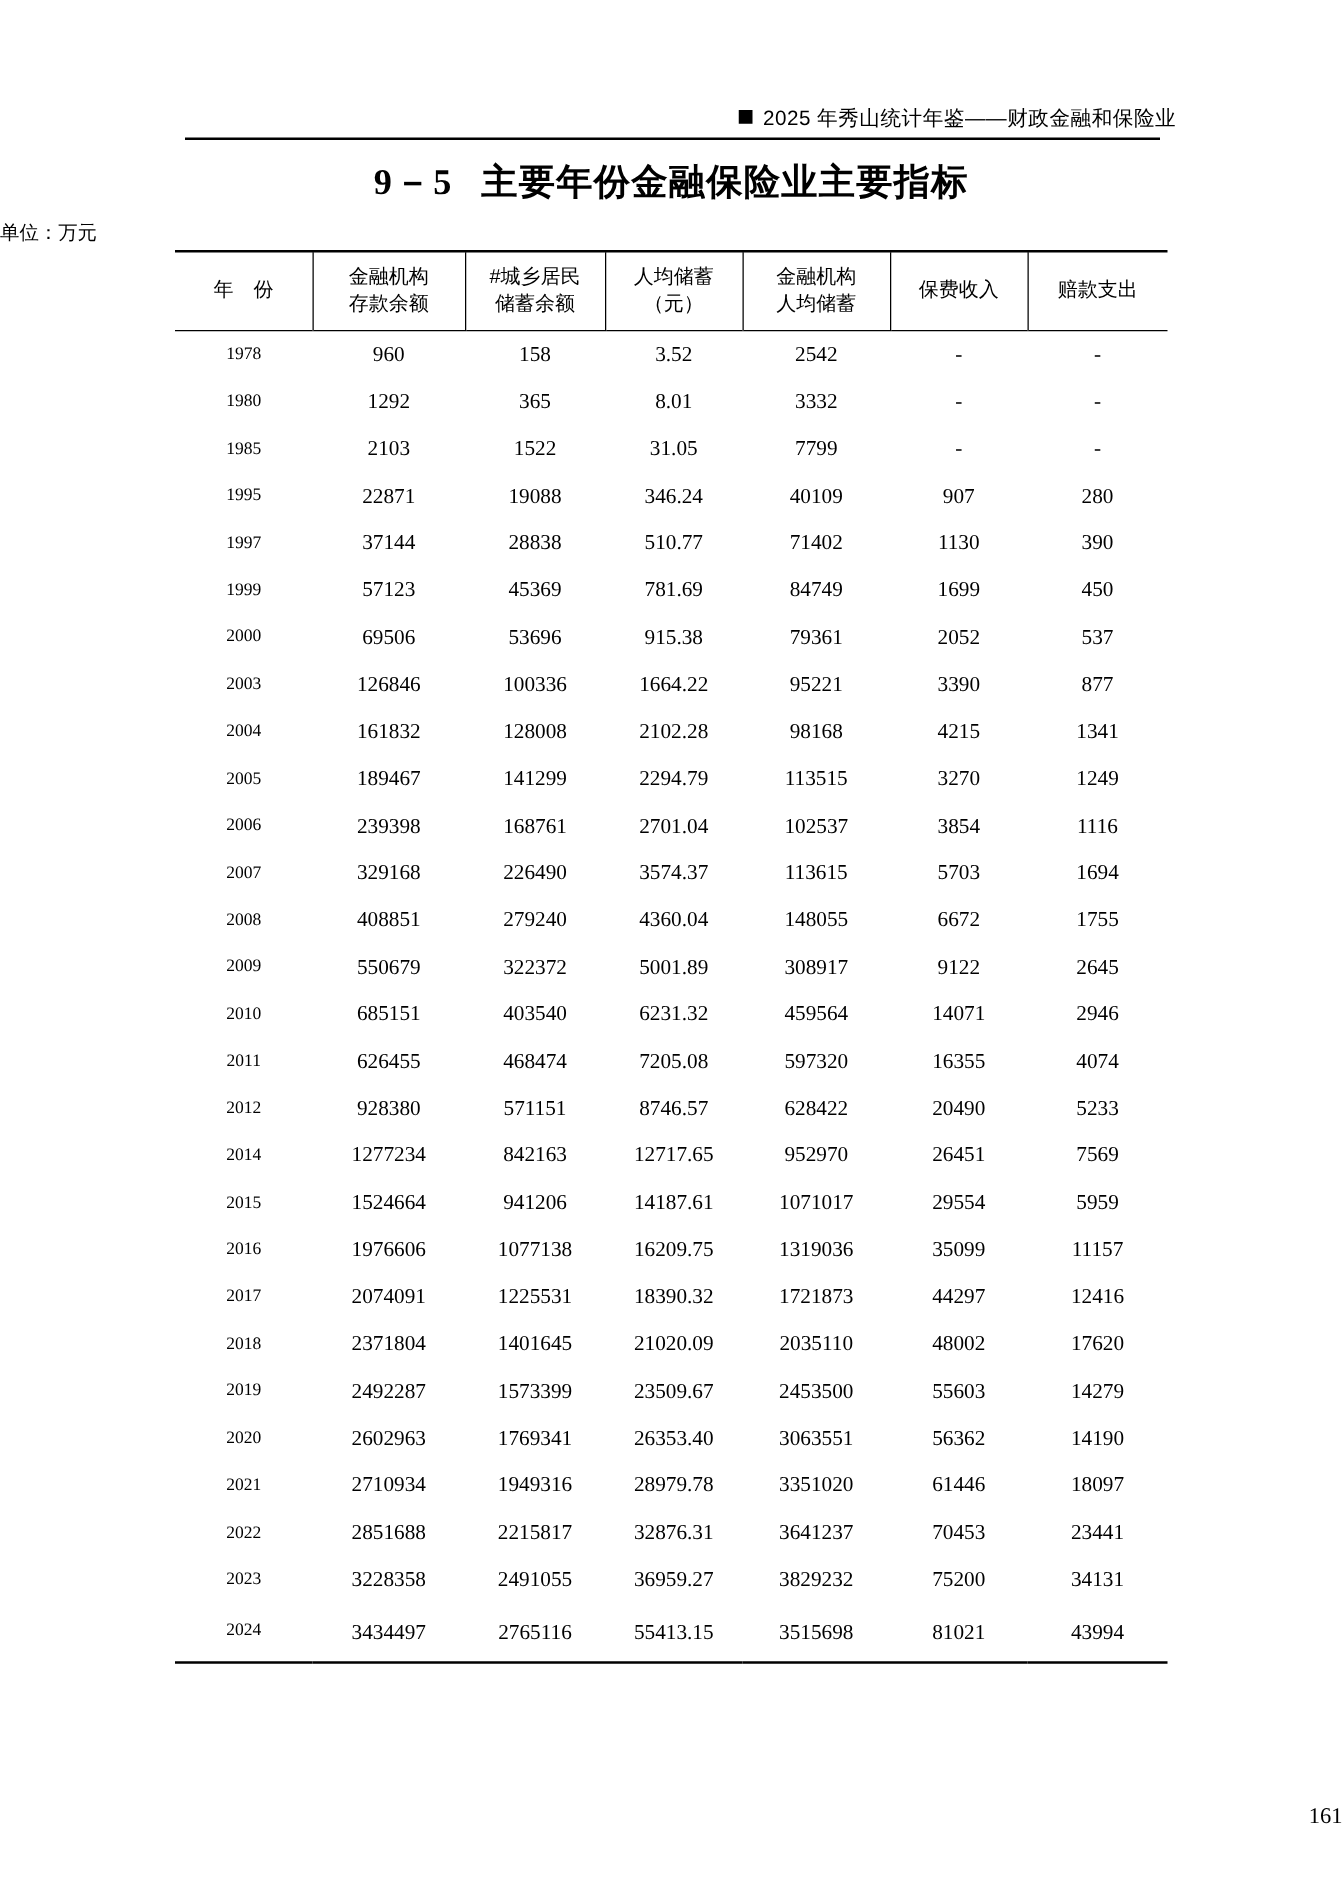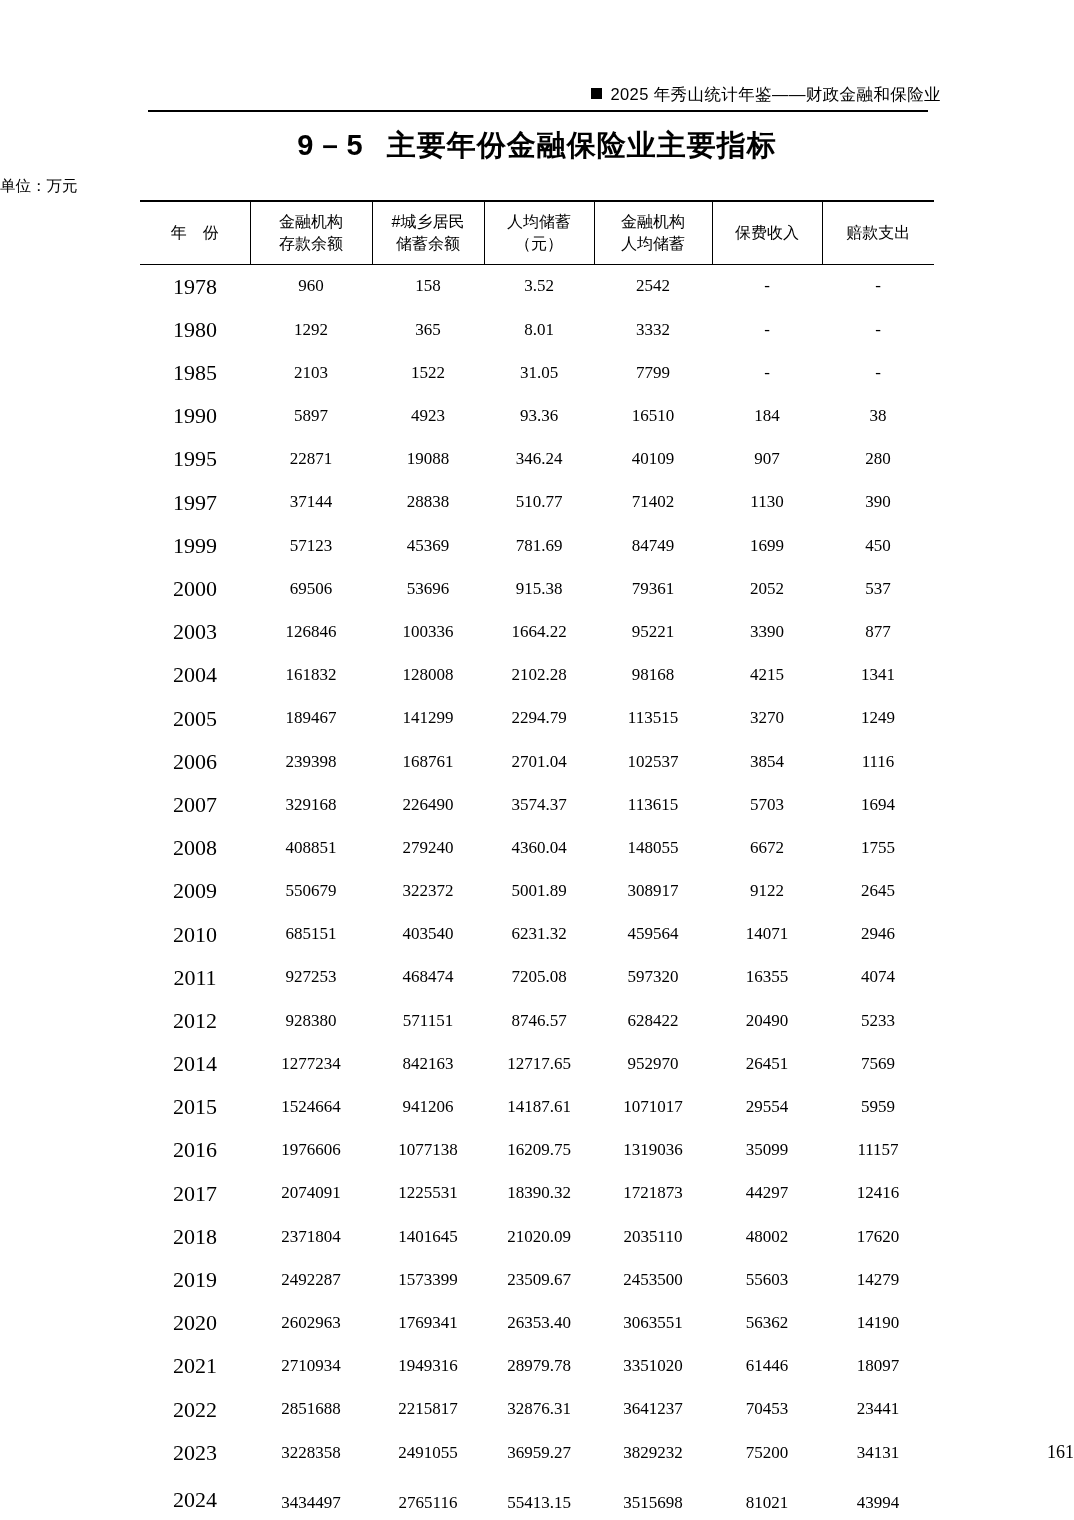--- a/index.html
+++ b/index.html
@@ -53,21 +53,21 @@
     background: #000;
   }
 
   
   .title {
     position: absolute;
     top: 126px;
     left: 0;
     width: 1074px;
     text-align: center;
-    font-family: Liberation Sans, sans-serif;
+    font-family: Liberation Serif, serif;
     font-size: 29px;
     font-weight: 700;
     letter-spacing: 1px;
   }
   .title .num {
     letter-spacing: 2px;
     margin-right: 22px;
   }
 
   
@@ -120,21 +120,21 @@
   table.stat thead th + th { border-left: 1.2px solid #000; }
 
   table.stat tbody td {
     font-family: "Liberation Serif", "DejaVu Serif", serif;
     font-size: 17px;
     text-align: center;
     padding: 9.5px 2px;
     line-height: 1.1;
   }
   table.stat tbody td.yr {
-    font-size: 22px;
+    font-size: 14px;
   }
   table.stat tbody tr:last-child {
     border-bottom: 2px solid #000;
   }
   table.stat tbody tr:last-child td {
     padding-top: 14px;
     padding-bottom: 14px;
     vertical-align: bottom;
   }
   table.stat tbody tr:last-child td.yr {
@@ -231,29 +231,20 @@
           <tr>
             <td class="yr">1985</td>
             <td>2103</td>
             <td>1522</td>
             <td>31.05</td>
             <td>7799</td>
             <td>-</td>
             <td>-</td>
           </tr>
           <tr>
-            <td class="yr">1990</td>
-            <td>5897</td>
-            <td>4923</td>
-            <td>93.36</td>
-            <td>16510</td>
-            <td>184</td>
-            <td>38</td>
-          </tr>
-          <tr>
             <td class="yr">1995</td>
             <td>22871</td>
             <td>19088</td>
             <td>346.24</td>
             <td>40109</td>
             <td>907</td>
             <td>280</td>
           </tr>
           <tr>
             <td class="yr">1997</td>
@@ -349,21 +340,21 @@
             <td class="yr">2010</td>
             <td>685151</td>
             <td>403540</td>
             <td>6231.32</td>
             <td>459564</td>
             <td>14071</td>
             <td>2946</td>
           </tr>
           <tr>
             <td class="yr">2011</td>
-            <td>927253</td>
+            <td>626455</td>
             <td>468474</td>
             <td>7205.08</td>
             <td>597320</td>
             <td>16355</td>
             <td>4074</td>
           </tr>
           <tr>
             <td class="yr">2012</td>
             <td>928380</td>
             <td>571151</td>

